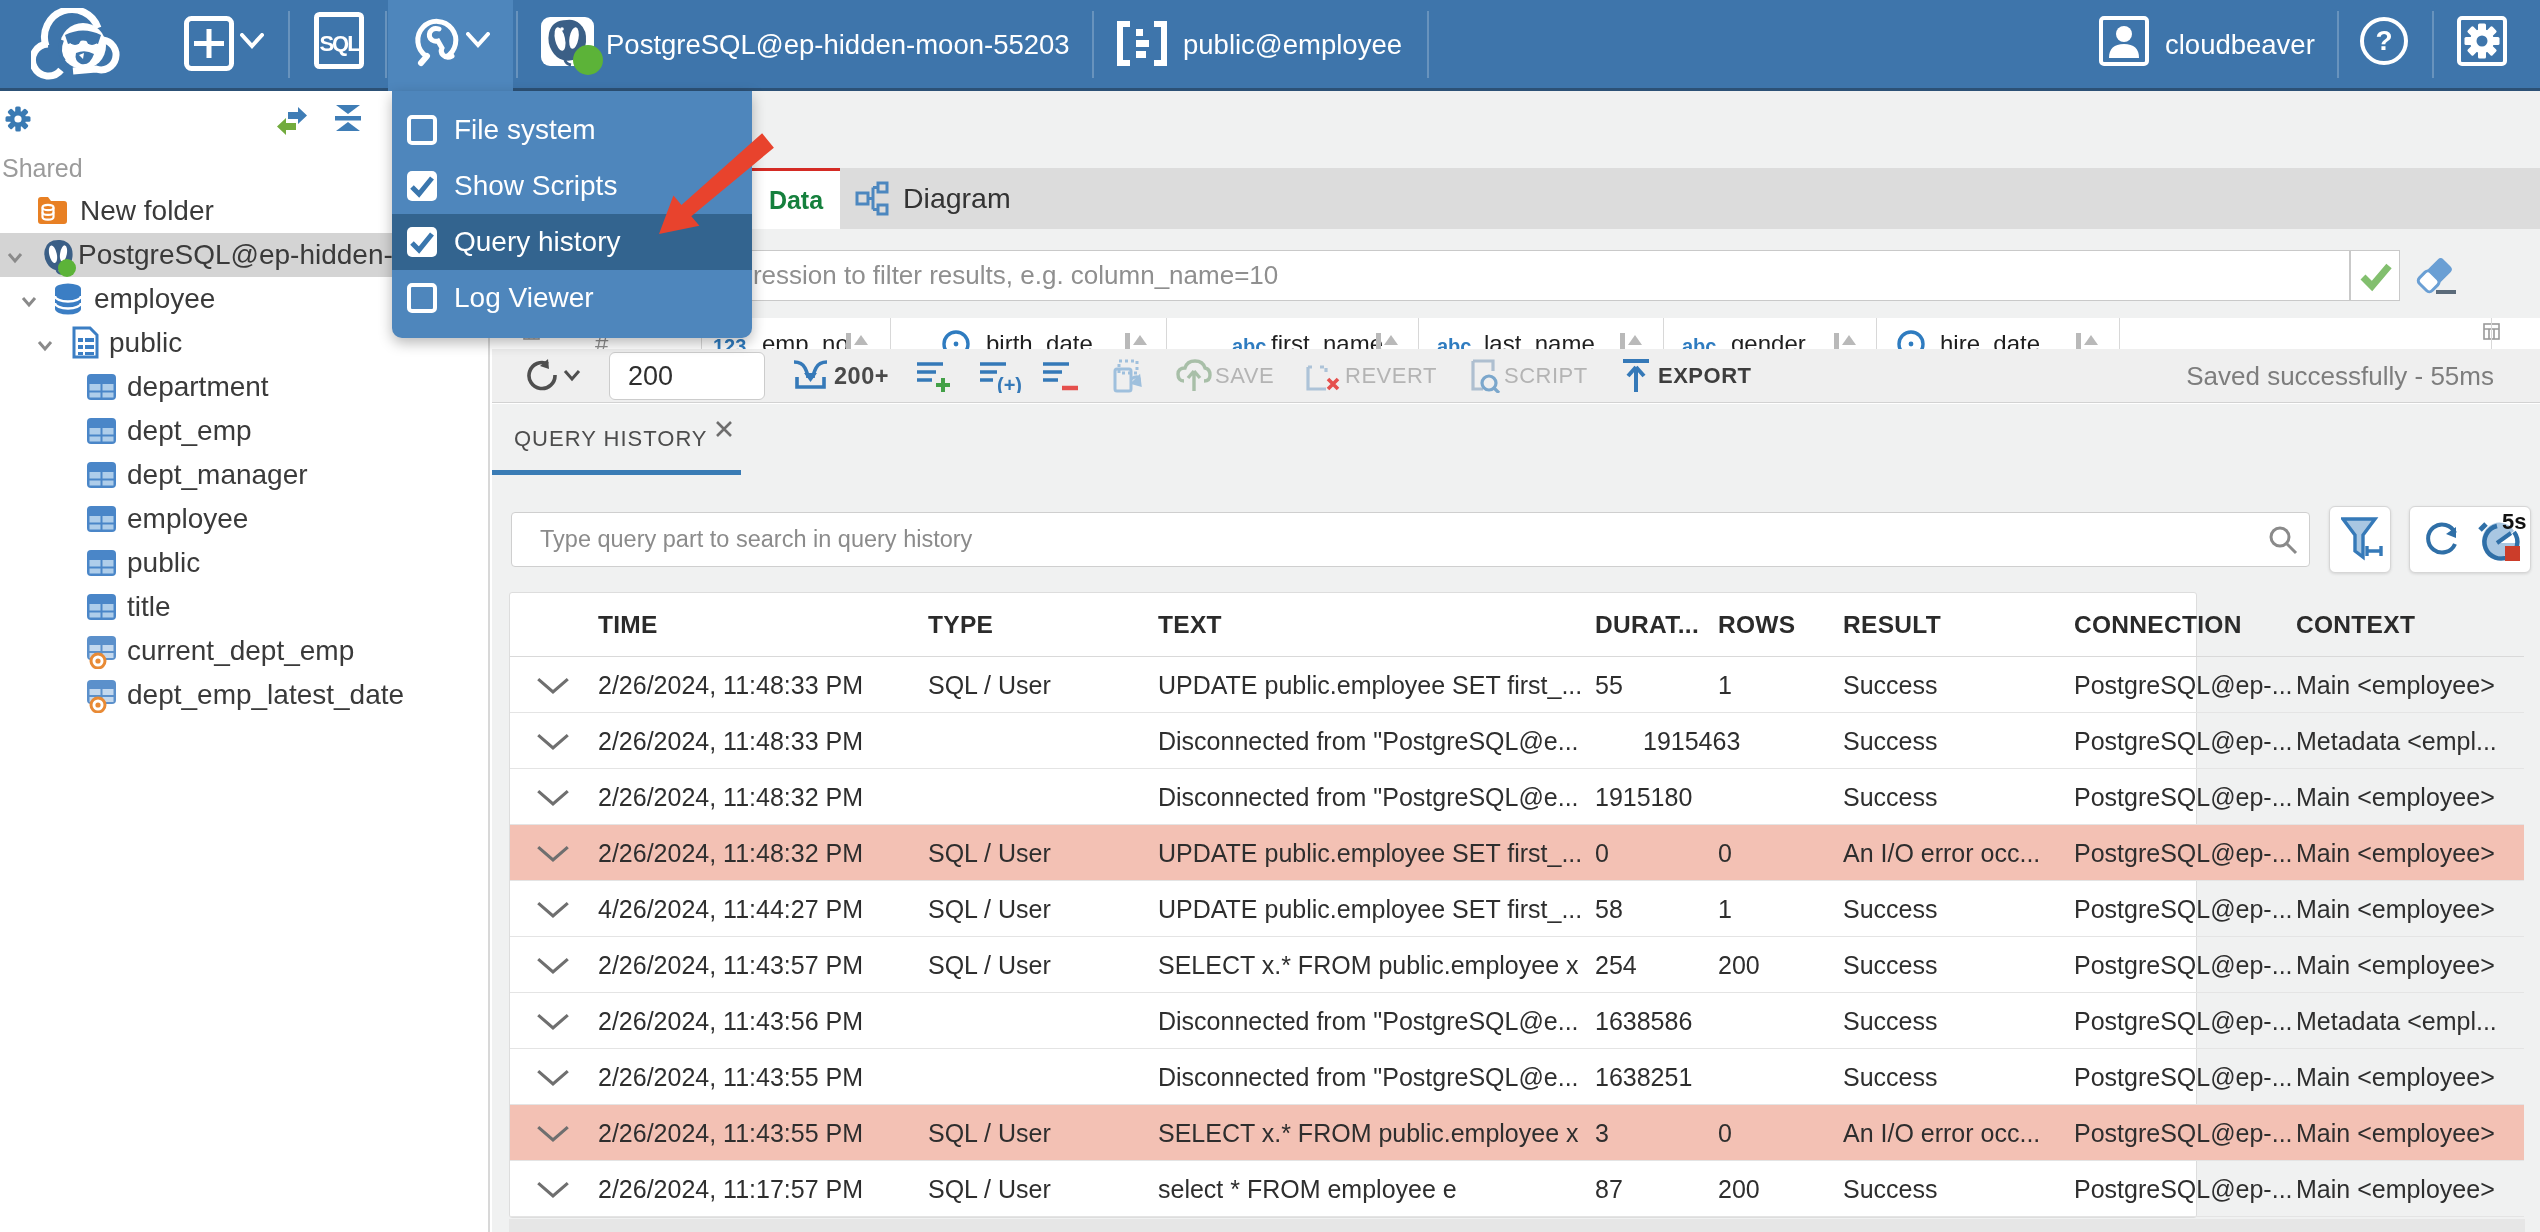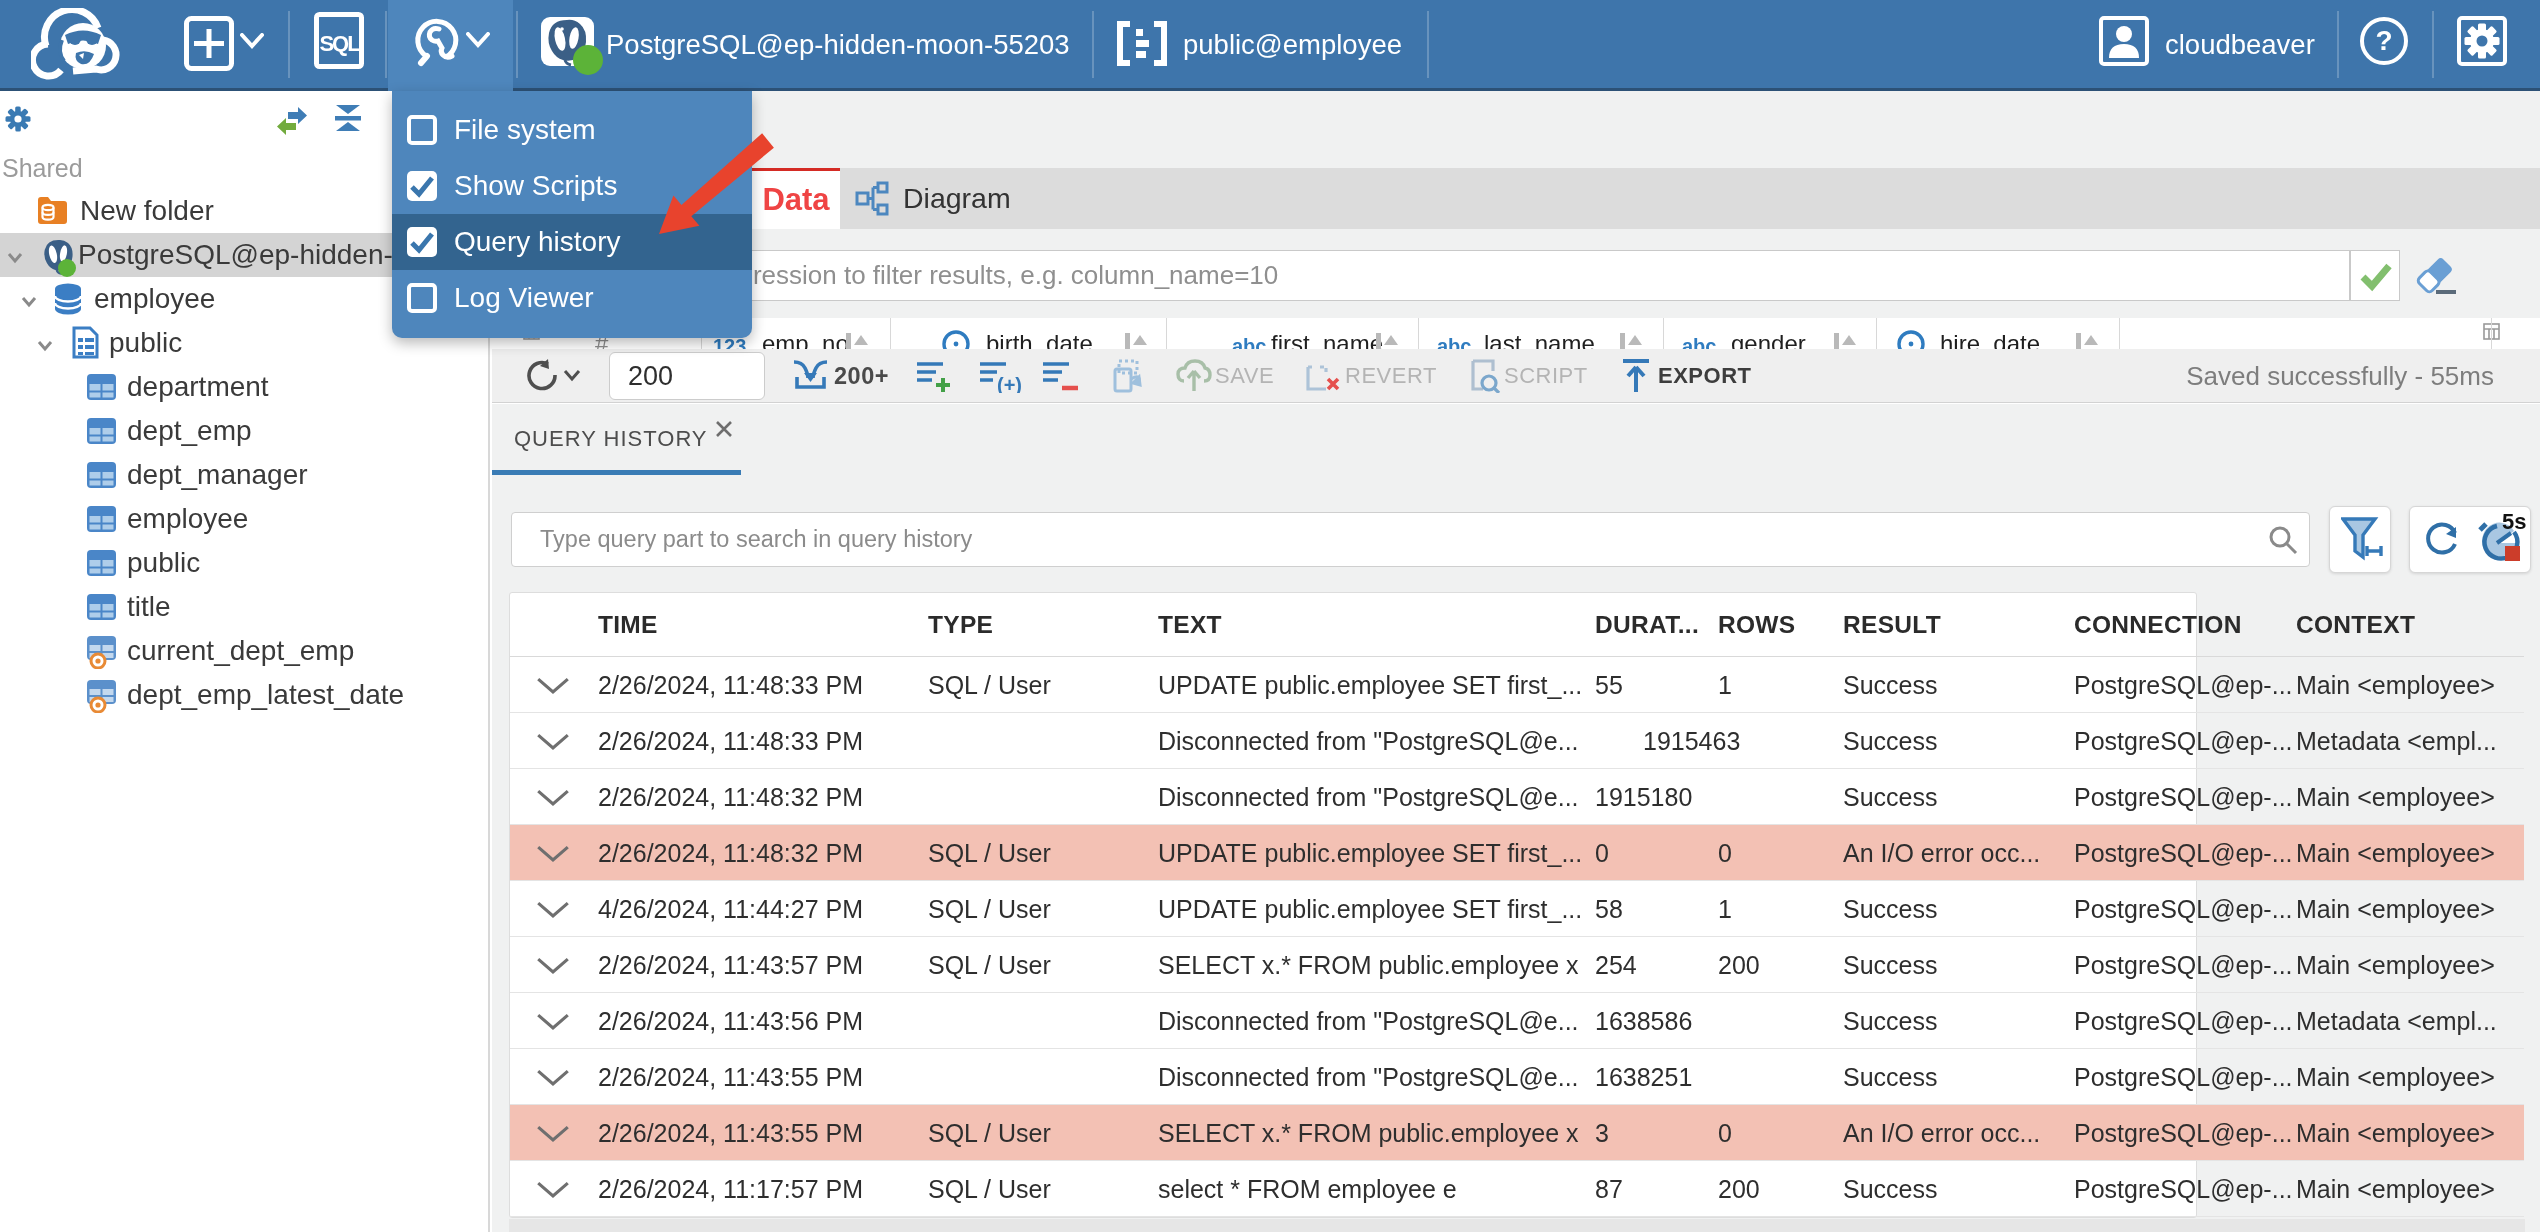--- a/index.html
+++ b/index.html
@@ -16,21 +16,21 @@
 
 
 #sidebar { left:0; top:91px; width:490px; height:1141px; background:#fff; border-right:2px solid #d8d8d8; }
 .tree-row { position:absolute; left:0; width:488px; height:44px; }
 .tree-label { position:absolute; font-size:28px; color:#3a3a3a; top:50%; transform:translateY(-50%); white-space:nowrap; }
 .tree-chev { position:absolute; width:22px; height:22px; }
 
 #topstrip { left:492px; top:91px; width:2048px; height:77px; background:#f0f1f1; }
 #tabbar { left:492px; top:168px; width:2048px; height:61px; background:#dcdcdc; }
 #tab-data { position:absolute; left:260px; top:0; width:88px; height:61px; background:#fff; border-top:3px solid #d42b24; text-align:center; }
-#tab-data span { font-size:31px; font-weight:bold; color:#ef4444; line-height:58px; }
+#tab-data span { font-size:25px; font-weight:bold; color:#15803d; line-height:58px; }
 #tab-diagram { position:absolute; left:348px; top:0; height:61px; }
 #tab-diagram span { font-size:28.5px; color:#333; line-height:61px; }
 
 #filterrow { left:492px; top:229px; width:2048px; height:89px; background:#f0f1f1; }
 #filterinput { position:absolute; left:210px; top:21px; width:1648px; height:51px; background:#fff; border:1px solid #c9c9c9; }
 #filterinput span { font-size:26px; color:#8f8f8f; line-height:48px; padding-left:8px; display:block; white-space:nowrap; overflow:hidden;}
 #filtercheck { position:absolute; left:1858px; top:21px; width:50px; height:51px; background:#fff; border:1px solid #c9c9c9; }
 #filtereraser { position:absolute; left:1920px; top:23px; width:46px; height:46px; }
 
 

